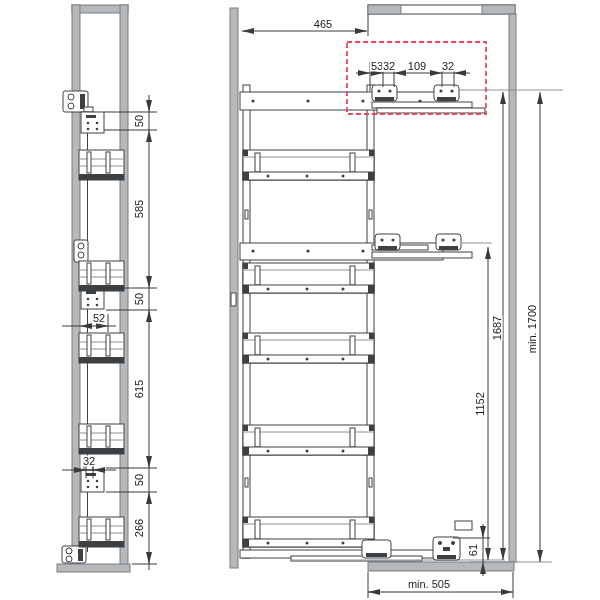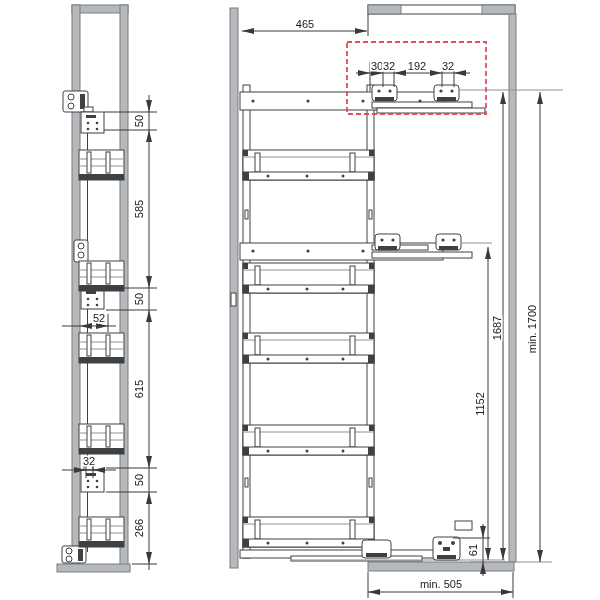--- a/index.html
+++ b/index.html
@@ -278,24 +278,24 @@
 
 <div class="lbl rot" style="left:139px;top:121px">50</div>
 <div class="lbl rot" style="left:139px;top:209px">585</div>
 <div class="lbl rot" style="left:139px;top:299px">50</div>
 <div class="lbl" style="left:99px;top:318px">52</div>
 <div class="lbl rot" style="left:139px;top:389px">615</div>
 <div class="lbl" style="left:89px;top:461px">32</div>
 <div class="lbl rot" style="left:139px;top:480px">50</div>
 <div class="lbl rot" style="left:139px;top:528px">266</div>
 
-<div class="lbl" style="left:305px;top:24px">465</div>
-<div class="lbl" style="left:377px;top:66px">30</div>
+<div class="lbl" style="left:323px;top:24px">465</div>
+<div class="lbl" style="left:377px;top:66px">53</div>
 <div class="lbl" style="left:389px;top:66px">32</div>
-<div class="lbl" style="left:417px;top:66px">192</div>
+<div class="lbl" style="left:417px;top:66px">109</div>
 <div class="lbl" style="left:448px;top:66px">32</div>
 <div class="lbl rot" style="left:480px;top:404px">1152</div>
 <div class="lbl rot" style="left:497px;top:328px">1687</div>
 <div class="lbl rot" style="left:532px;top:329px">min. 1700</div>
 <div class="lbl rot" style="left:473px;top:550px">61</div>
-<div class="lbl" style="left:441px;top:584px">min. 505</div>
+<div class="lbl" style="left:429px;top:584px">min. 505</div>
 
 </div>
 
 </body></html>

